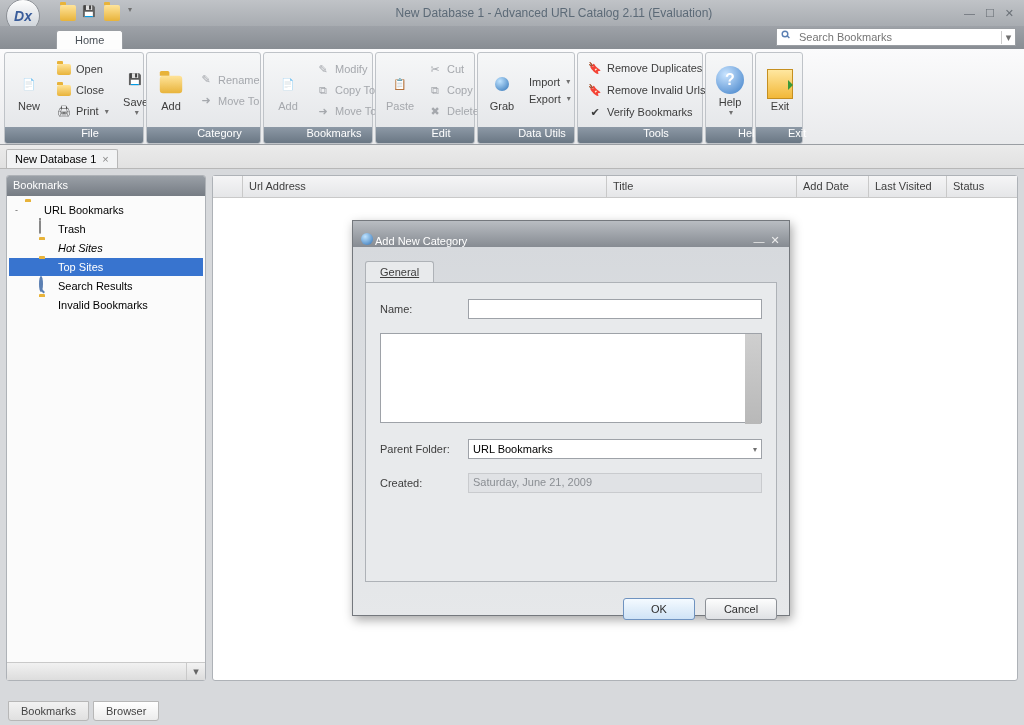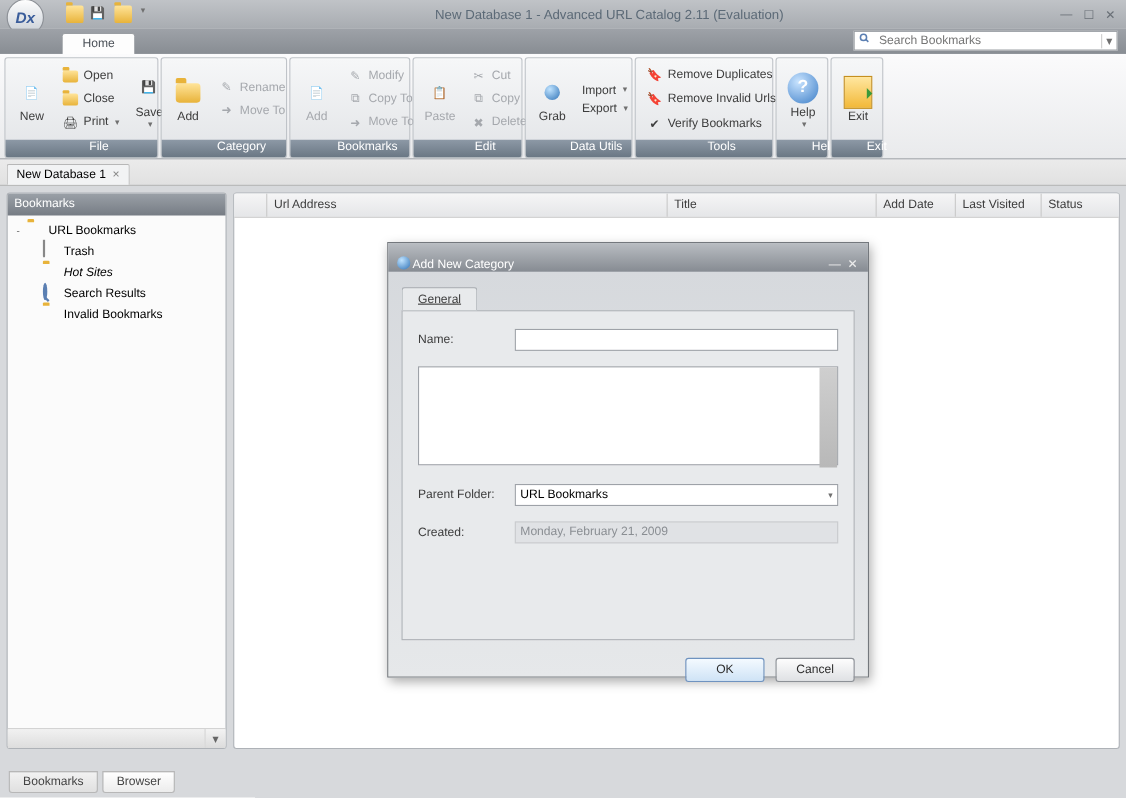--- a/index.html
+++ b/index.html
@@ -316,20 +316,25 @@
         <div class="tnode" style="padding-left: 16px;">
           <span class="exp"></span>
           <span class="ticon"><span class="i-trash"></span></span>
           <span>Trash</span>
         </div>
         <div class="tnode" style="padding-left: 16px; font-style: italic;">
           <span class="exp"></span>
           <span class="ticon"><span class="i-folder"></span></span>
           <span>Hot Sites</span>
         </div>
+        <div class="tnode selected" style="padding-left: 16px;">
+          <span class="exp"></span>
+          <span class="ticon"><span class="i-folder"></span></span>
+          <span>Top Sites</span>
+        </div>
         <div class="tnode" style="padding-left: 16px;">
           <span class="exp"></span>
           <span class="ticon"><span class="i-search"></span></span>
           <span>Search Results</span>
         </div>
         <div class="tnode" style="padding-left: 16px;">
           <span class="exp"></span>
           <span class="ticon"><span class="i-folder" style="background:linear-gradient(#ffb0a0,#d85030);"></span></span>
           <span>Invalid Bookmarks</span>
         </div>
@@ -374,21 +379,21 @@
           </div>
           <div class="frow">
             <div class="flabel">Parent Folder:</div>
             <div class="fselect">
               <span>URL Bookmarks</span>
               <span class="ddarrow">▾</span>
             </div>
           </div>
           <div class="frow">
             <div class="flabel">Created:</div>
-            <div class="freadonly">Monday, February 21, 2009</div>
+            <div class="freadonly">Saturday, June 21, 2009</div>
           </div>
         </div>
       </div>
       <div class="dlg-btns">
         <button class="btn primary">OK</button>
         <button class="btn">Cancel</button>
       </div>
     </div>
   </div>
 </div>

